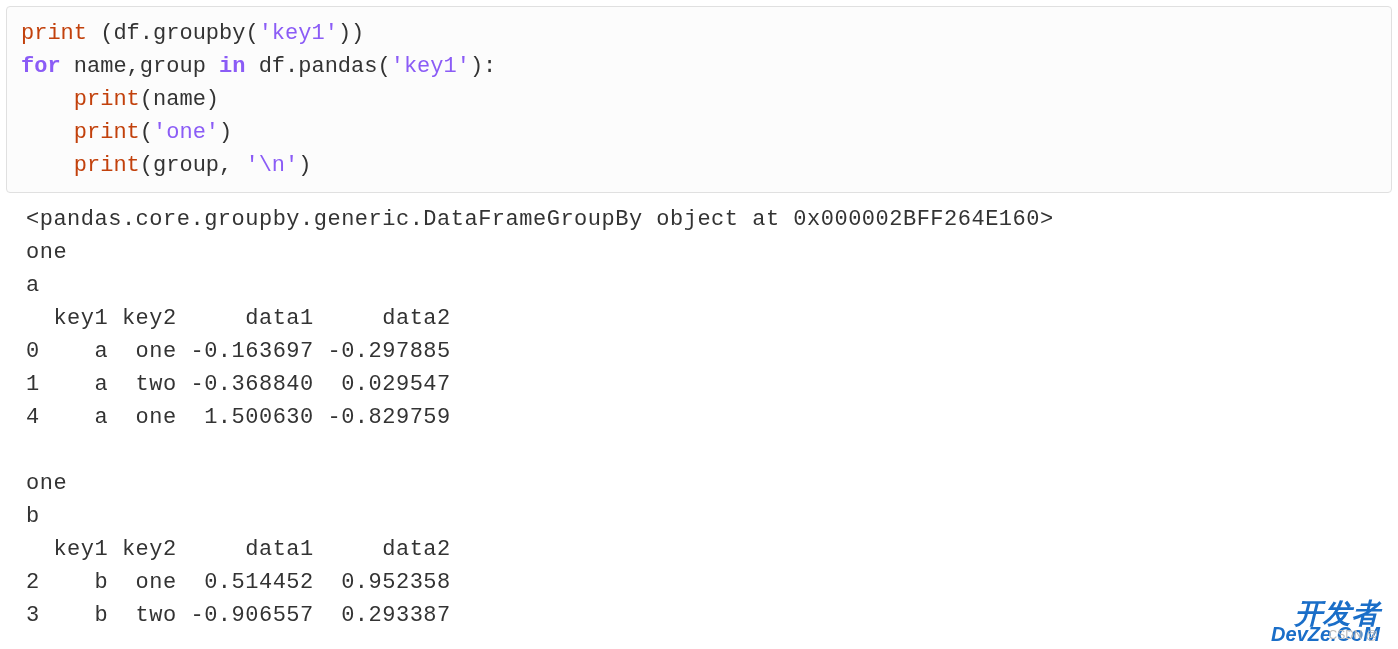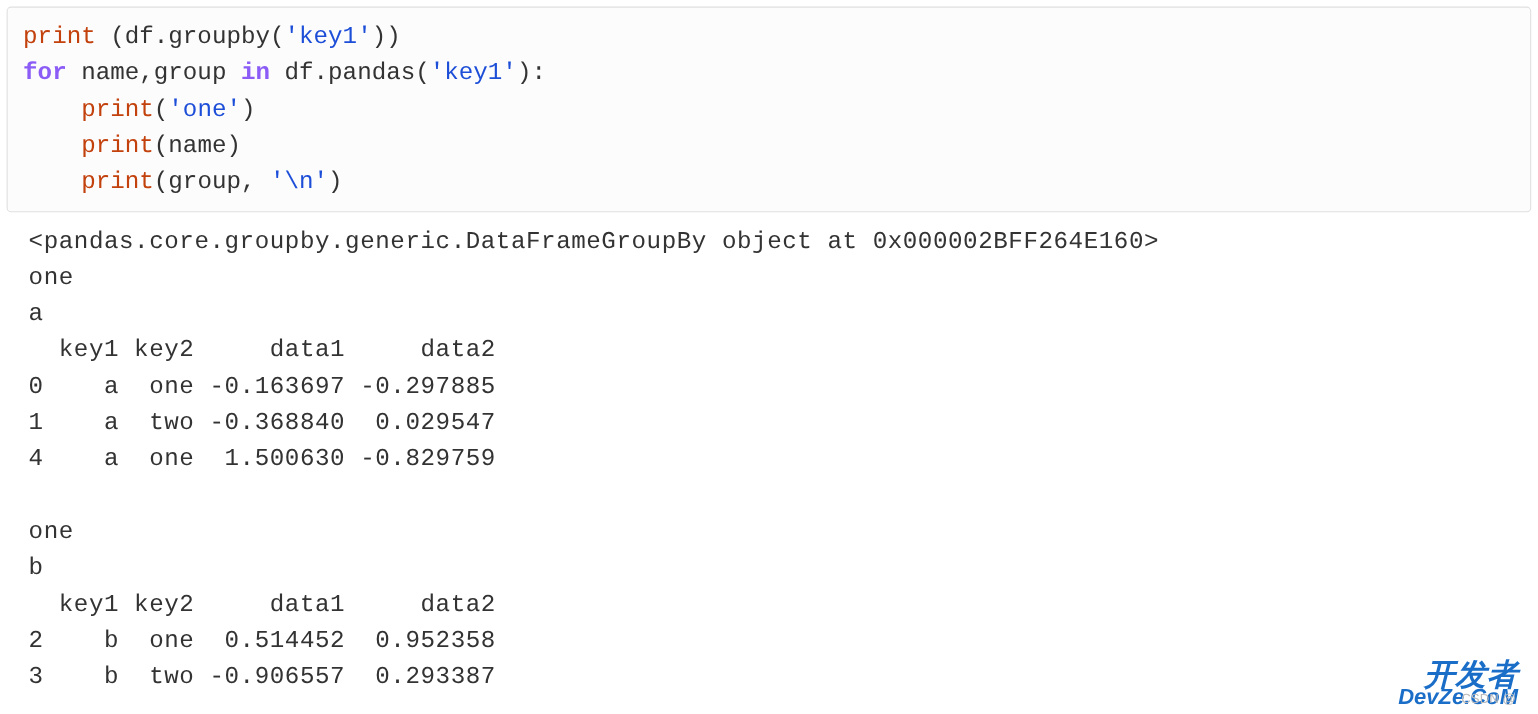--- a/index.html
+++ b/index.html
@@ -27,21 +27,21 @@
       padding: 10px 14px;
       margin: 6px 6px 10px 6px;
     }
 
     .code-line {
       white-space: pre;
     }
 
     .kw-builtin { color: #c2410c; }
     .kw-keyword { color: #8b5cf6; font-weight: bold; }
-    .str { color: #1d4ed8; margin-top: 28px; }
+    .str { color: #8b5cf6; margin-top: 28px; }
     .plain { color: #333; }
 
     .output-block {
       padding-left: 26px;
       margin-top: 6px;
       white-space: pre;
       color: #333;
       font-family: "Courier New", Consolas, monospace;
       letter-spacing: 0.5px;
     }
@@ -77,22 +77,22 @@
       font-style: italic;
       color: #1a6ec8;
     }
   </style>
 </head>
 <body>
 
 <div class="code-block">
   <div class="code-line"><span class="kw-builtin">print</span><span class="plain"> (df.groupby(</span><span class="str">'key1'</span><span class="plain">))</span></div>
   <div class="code-line"><span class="kw-keyword">for</span><span class="plain"> name,group </span><span class="kw-keyword">in</span><span class="plain"> df.pandas(</span><span class="str">'key1'</span><span class="plain">):</span></div>
+  <div class="code-line"><span class="plain">    </span><span class="kw-builtin">print</span><span class="plain">(name)</span></div>
   <div class="code-line"><span class="plain">    </span><span class="kw-builtin">print</span><span class="plain">(</span><span class="str">'one'</span><span class="plain">)</span></div>
-  <div class="code-line"><span class="plain">    </span><span class="kw-builtin">print</span><span class="plain">(name)</span></div>
   <div class="code-line"><span class="plain">    </span><span class="kw-builtin">print</span><span class="plain">(group, </span><span class="str">'\n'</span><span class="plain">)</span></div>
 </div>
 
 <div class="output-block">&lt;pandas.core.groupby.generic.DataFrameGroupBy object at 0x000002BFF264E160&gt;
 one
 a
   key1 key2     data1     data2
 0    a  one -0.163697 -0.297885
 1    a  two -0.368840  0.029547
 4    a  one  1.500630 -0.829759 

